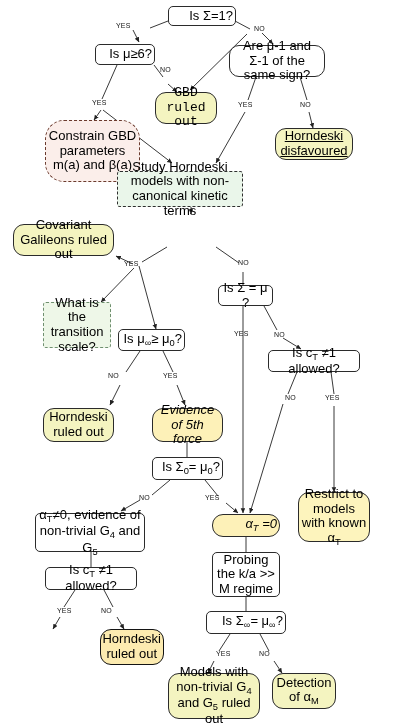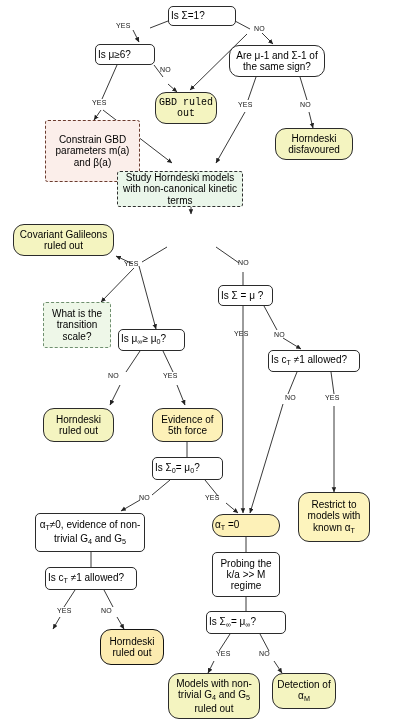--- a/index.html
+++ b/index.html
@@ -1,28 +1,28 @@
 <!DOCTYPE html>
 <html><head>
 <meta charset="utf-8">
 <style>
   html,body{margin:0;padding:0;background:#ffffff;}
   body{width:415px;height:725px;position:relative;overflow:hidden;
        font-family:"Liberation Sans","DejaVu Sans",sans-serif;}
   #canvas{position:absolute;left:0;top:0;width:415px;height:725px;}
   svg.edges{position:absolute;left:0;top:0;width:415px;height:725px;pointer-events:none;}
   .node{position:absolute;box-sizing:border-box;display:flex;align-items:center;
-        justify-content:flex-start;text-align:center;color:#000;line-height:1.12;
-        font-size:10px;}
+        justify-content:flex-end;text-align:center;color:#000;line-height:1.12;
+        font-size:13px;}
   .node span{display:block;padding:0 2px;}
   
   .decision{background:#ffffff;border:1px solid #2b2b2b;border-radius:5px;}
   
   .term{background:#f4f4c0;border:1px solid #2b2b2b;border-radius:11px;}
-  .term2{background:#fdf1b8;border:1px solid #2b2b2b;border-radius:11px;}
+  .term2{background:#fdf1b8;border:1px solid #2b2b2b;border-radius:11px;font-style:italic;}
   .term3{background:#fcebb0;border:1.8px solid #141414;border-radius:11px;}
   .term4{background:#fdf4bd;border:1px solid #2b2b2b;border-radius:11px;}
   
   .dash-pink{background:#fbeeea;border:1.6px dashed #6b3b2e;border-radius:3px;}
   .dash-green{background:#eaf6ea;border:1.6px dashed #2e2e2e;border-radius:3px;}
   .dash-green2{background:#eef7e8;border:1.6px dashed #6f8f6f;border-radius:3px;}
   .lbl{position:absolute;font-size:7px;color:#111;letter-spacing:.2px;}
   .sub{font-size:0.72em;vertical-align:-0.28em;}
 </style>
 </head>
@@ -127,25 +127,25 @@
   </div>
 
   <div class="node decision" style="left:229px;top:45px;width:96px;height:32px;border-radius:10px;">
     <span>Are μ-1 and Σ-1 of the same sign?</span>
   </div>
 
   <div class="node term" style="left:155px;top:92px;width:62px;height:32px;font-family:Liberation Mono, monospace;">
     <span>GBD ruled out</span>
   </div>
 
-  <div class="node term" style="left:275px;top:128px;width:78px;height:32px;">
+  <div class="node term" style="left:275px;top:128px;width:78px;height:32px;text-decoration:underline;">
     <span>Horndeski disfavoured</span>
   </div>
 
-  <div class="node dash-pink" style="left:45px;top:120px;width:95px;height:62px;">
+  <div class="node dash-pink" style="left:45px;top:120px;width:95px;height:62px;border-radius:19px;">
     <span>Constrain GBD parameters m(a) and β(a)</span>
   </div>
 
   <div class="node dash-green" style="left:117px;top:163px;width:126px;height:36px;margin-top:8px;">
     <span>Study Horndeski models with non-canonical kinetic terms</span>
   </div>
 
 
   <div class="node term" style="left:13px;top:224px;width:101px;height:32px;">
     <span>Covariant Galileons ruled out</span>

